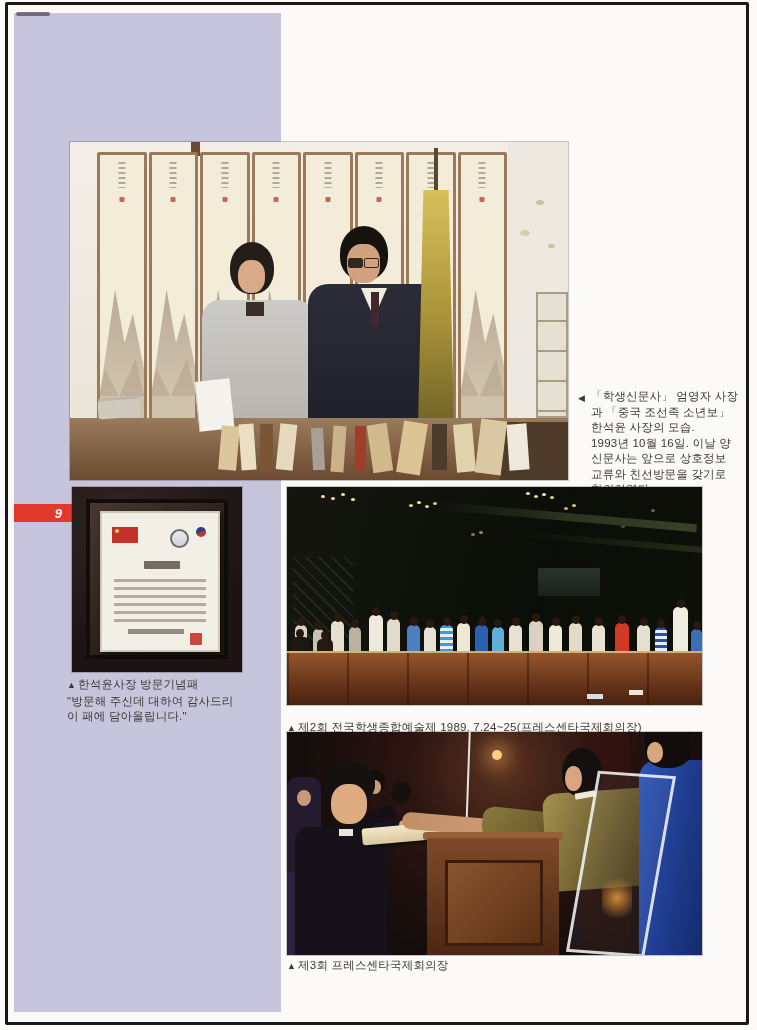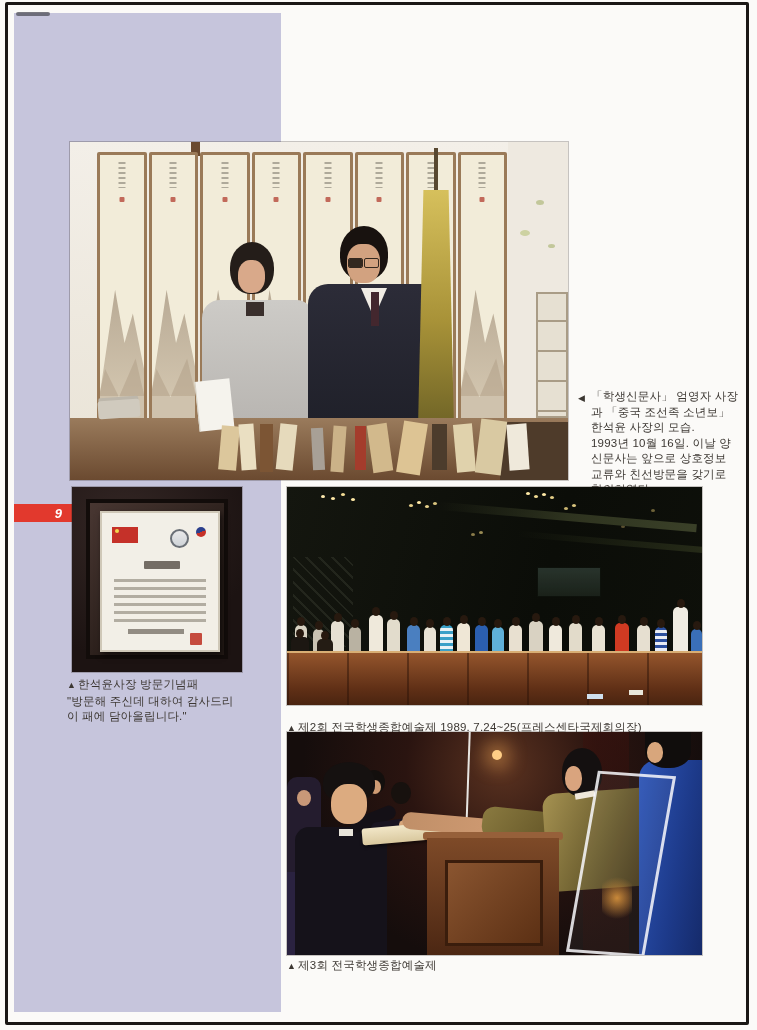--- a/index.html
+++ b/index.html
@@ -260,16 +260,16 @@
     <div style="left:158px;top:128px;width:92px;height:80px;border:3px solid #3a1d0c;background:linear-gradient(135deg,#8a5530,#5c3014);"></div>
 
     <div style="left:352px;top:28px;width:63px;height:195px;background:linear-gradient(100deg,#2e56b8,#1d3a8a 60%,#152a6a);border-radius:18px 0 0 0;"></div>
     <div style="left:358px;top:0;width:46px;height:36px;border-radius:0 0 45% 45%;background:#100d0c;"></div>
     <div style="left:360px;top:10px;width:16px;height:21px;border-radius:48%;background:#d8a67c;"></div>
     <div style="left:295px;top:40px;width:72px;height:178px;border:3px solid rgba(248,248,252,.85);background:rgba(255,255,255,.05);transform:rotate(10deg) skewY(-6deg);"></div>
     <div style="left:315px;top:140px;width:30px;height:52px;background:radial-gradient(circle,#c9893a,rgba(120,70,20,0) 70%);"></div>
   </div>
 
   <div class="caption cap-c">
-    <span class="marker">▲</span><span>제3회 전국학생종합예술제</span>
+    <span class="marker">▲</span><span>제3회 프레스센타국제회의장</span>
   </div>
 
 </div>
 
 </body></html>

